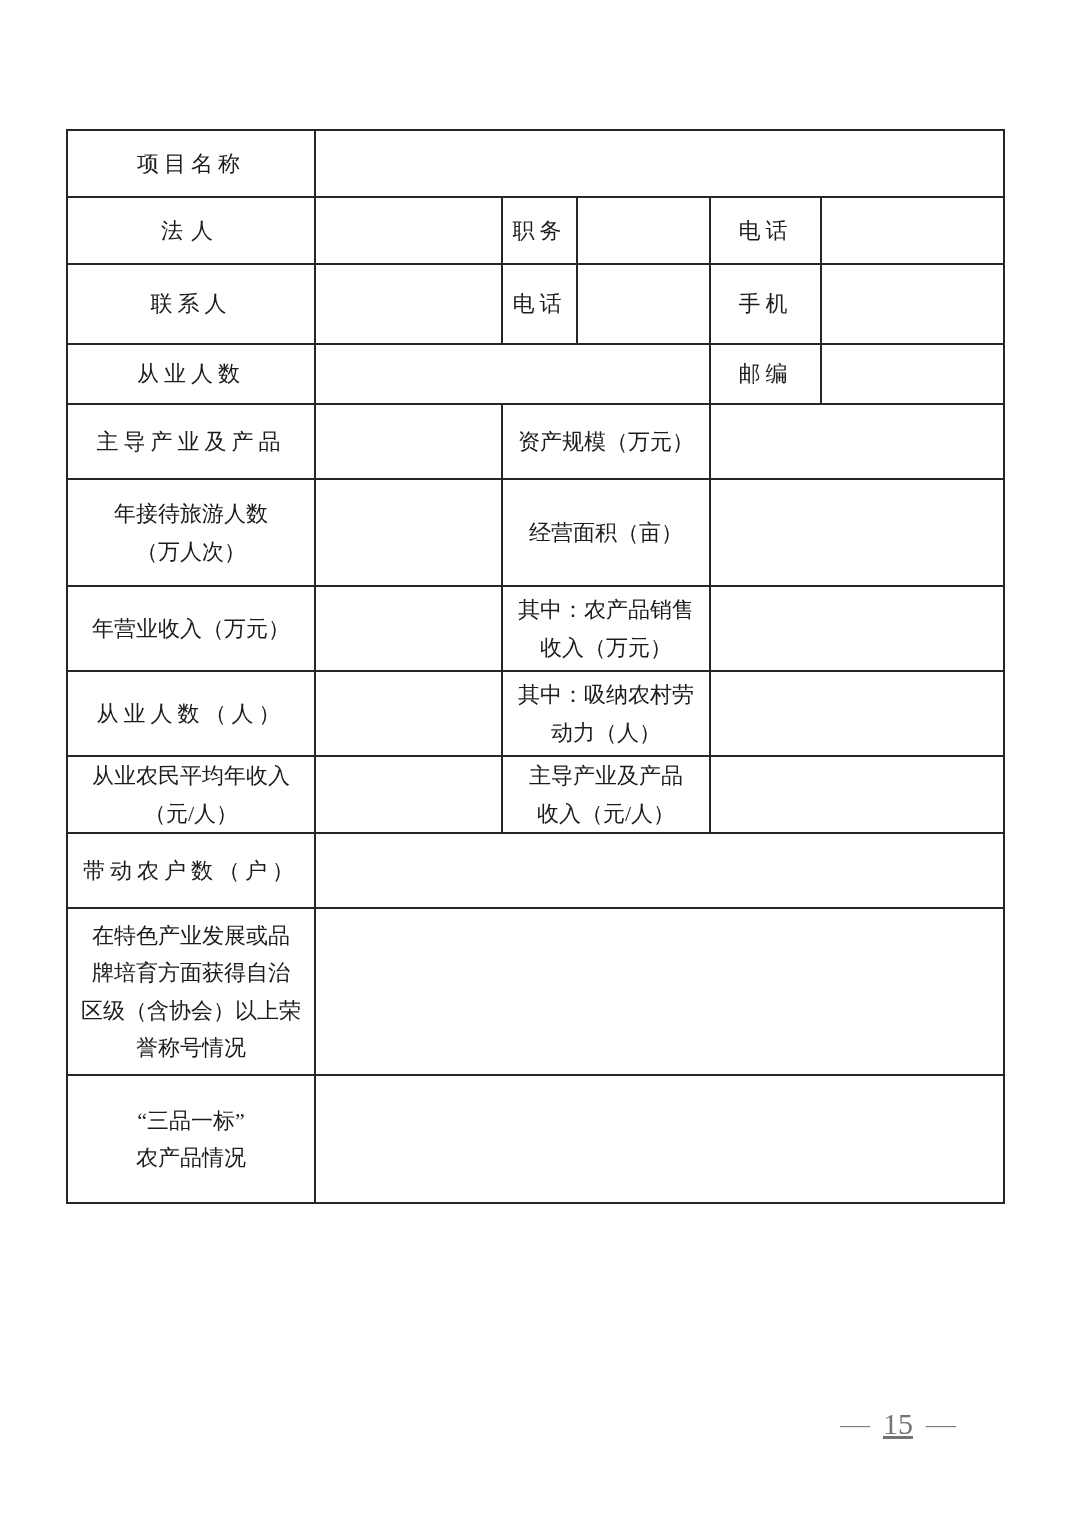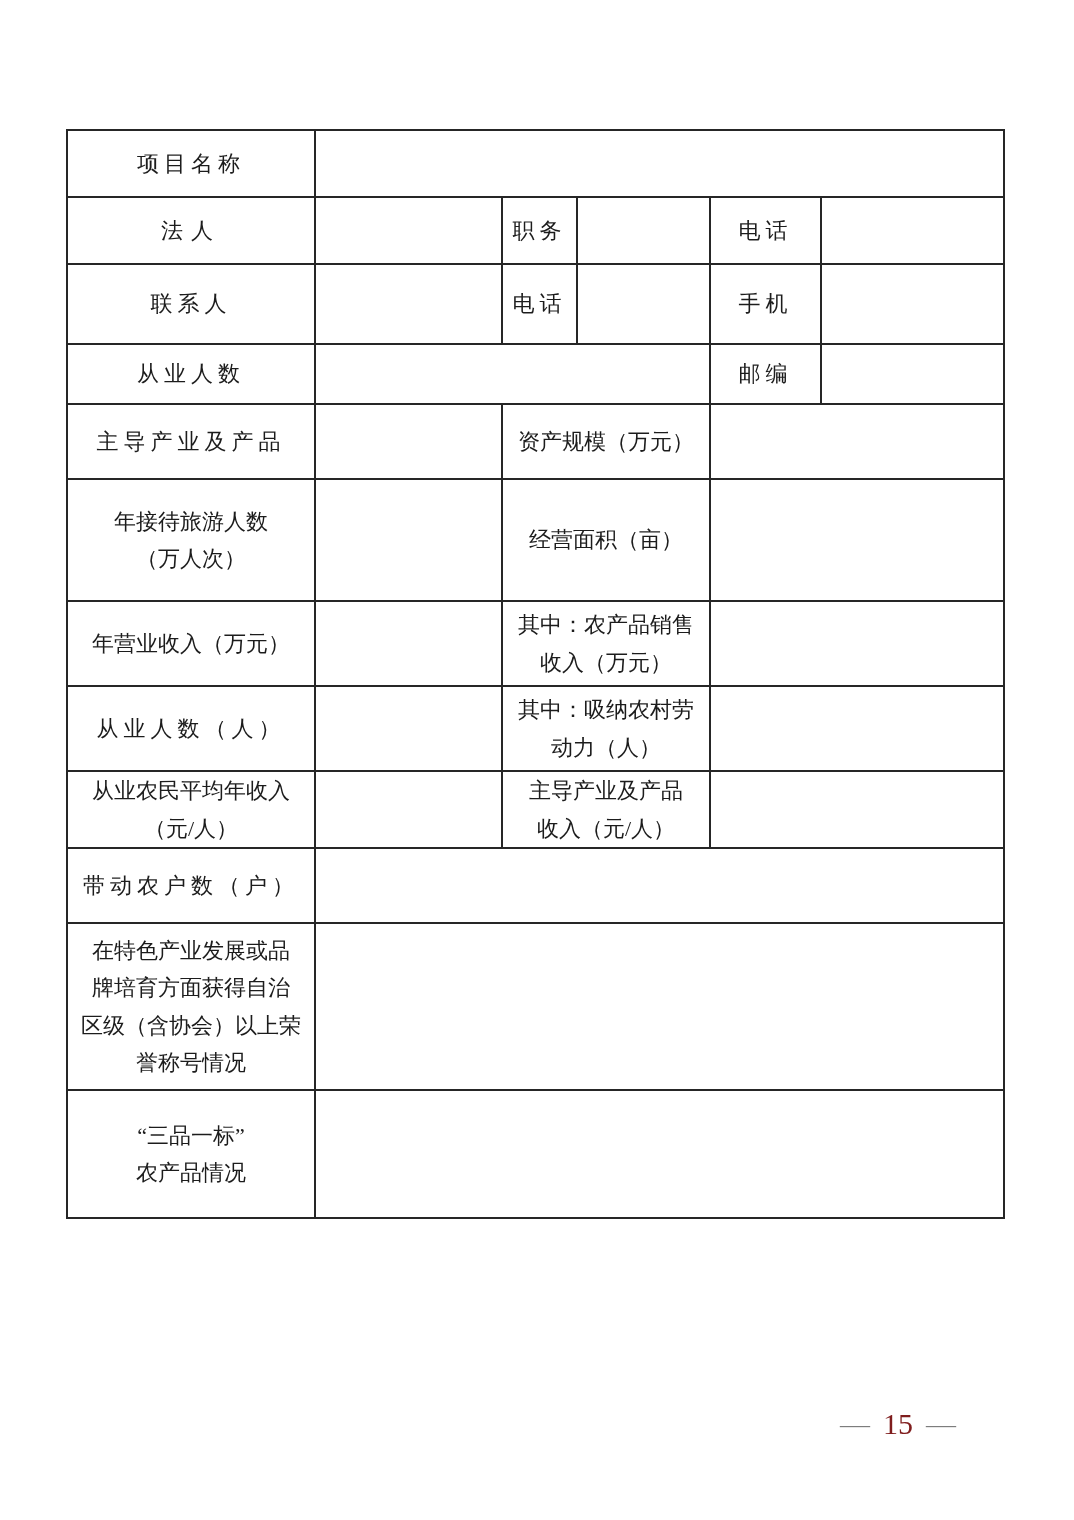--- a/index.html
+++ b/index.html
@@ -60,21 +60,22 @@
     align-items: center;
     justify-content: center;
     gap: 13px;
     font-size: 30px;
   }
   .pageno .dash {
     color: #7d7d7d;
     transform: scaleY(0.8);
   }
   .pageno .num {
-    color: #7f1d1d;
+    color: #737373;
+    text-decoration: underline;
   }
 </style>
 </head>
 <body>
 
 <div class="page">
 
   <table class="form">
     <colgroup>
       <col style="width:248px">
@@ -117,21 +118,21 @@
         <td class="val"></td>
       </tr>
 
       <tr style="height:75px">
         <td class="lbl sp5">主导产业及产品</td>
         <td class="val"></td>
         <td class="lbl" colspan="2">资产规模（万元）</td>
         <td class="val" colspan="2"></td>
       </tr>
 
-      <tr style="height:122px">
+      <tr style="height:107px">
         <td class="lbl">年接待旅游人数
 （万人次）</td>
         <td class="val"></td>
         <td class="lbl" colspan="2">经营面积（亩）</td>
         <td class="val" colspan="2"></td>
       </tr>
 
       <tr style="height:85px">
         <td class="lbl">年营业收入（万元）</td>
         <td class="val"></td>

